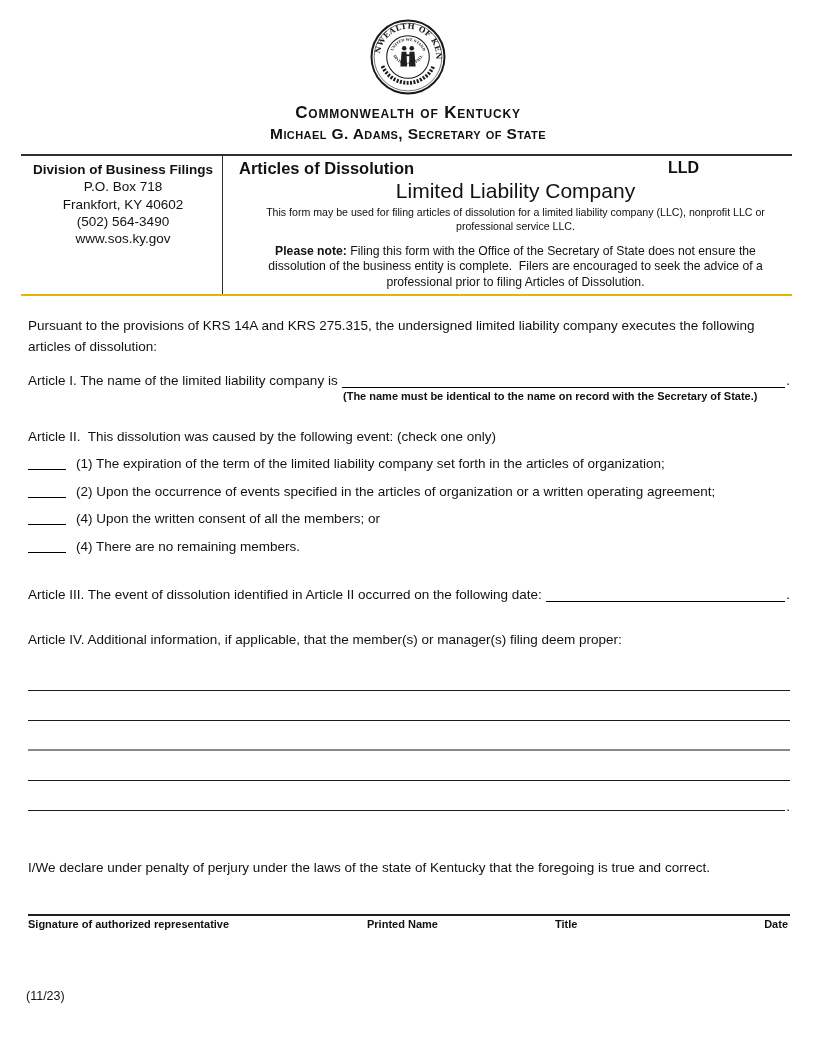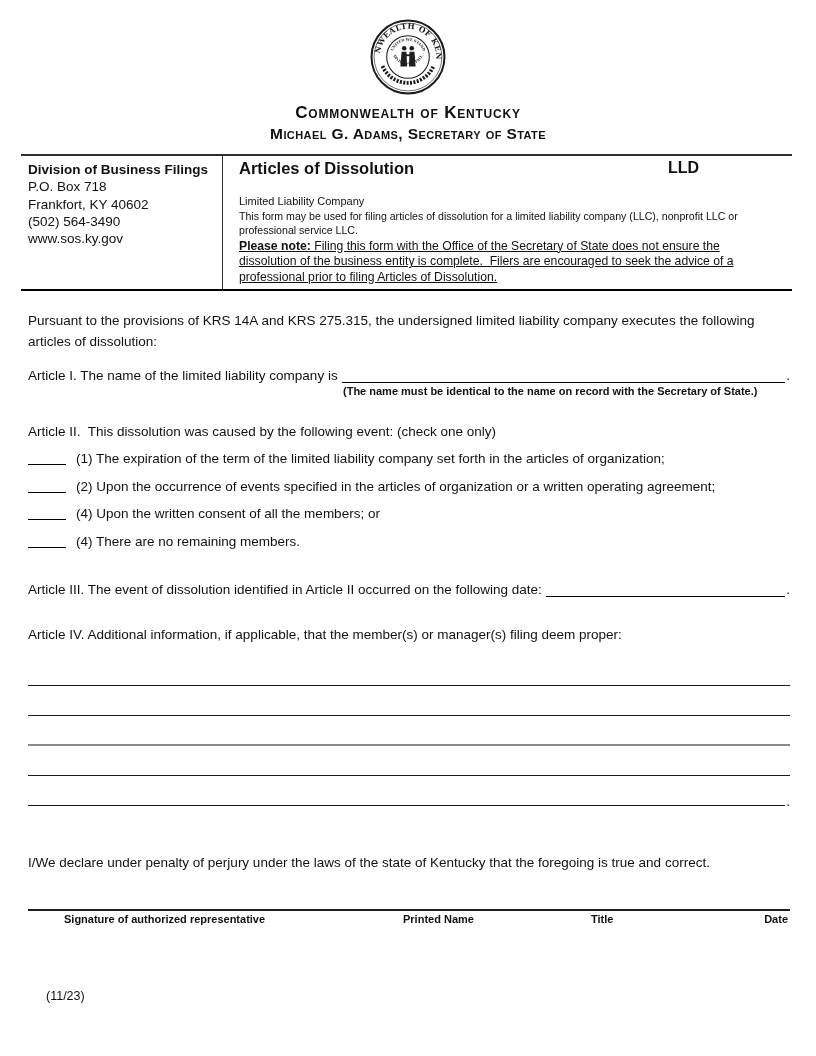--- a/index.html
+++ b/index.html
@@ -24,41 +24,42 @@
   }
   .hdr-line2 {
     text-align: center; font-weight: bold; font-size: 15.5px;
     font-variant: small-caps; letter-spacing: 0.4px; margin-top: 2px;
   }
 
   
   .info-grid {
     margin: 11px 24px 0 21px;
     border-top: 2px solid #2f2f2f;
-    border-bottom: 2px solid #000000;
+    border-bottom: 2px solid #eab308;
     display: flex;
     min-height: 120px;
+    text-align: center;
   }
   .info-left {
     width: 202px;
     border-right: 1.5px solid #2f2f2f;
     padding: 5px 4px 4px 7px;
     font-size: 13.5px; line-height: 1.28;
   }
   .info-left .bold { font-weight: bold; }
   .info-right {
     flex: 1;
     padding: 3px 0 4px 16px;
   }
   .title-row { display: flex; justify-content: space-between; align-items: flex-start; padding-right: 93px; }
   .form-title { font-size: 16.5px; font-weight: bold; }
   .form-code  { font-size: 16px;  font-weight: bold; }
-  .form-subtitle { font-size: 11px; margin-top: 17px; }
+  .form-subtitle { font-size: 21px; margin-top: 1px; }
   .form-desc { font-size: 10.6px; line-height: 1.35; margin-top: 2px; white-space: pre-wrap; }
-  .form-note { font-size: 12.2px; line-height: 1.28; margin-top: 1px; text-decoration: underline; }
+  .form-note { font-size: 12.2px; line-height: 1.28; margin-top: 10px; }
   .form-note .bold { font-weight: bold; }
 
   
   .main { margin: 0 26px 0 28px; font-size: 13.5px; }
   .intro { margin-top: 20px; line-height: 1.5; }
 
   .fill-row { display: flex; align-items: center; }
   .fill-label { white-space: pre; }
   .fill-line { flex: 1; border-bottom: 1.3px solid #000; height: 15px; margin: 0 1px 1px 4px; }
   .fill-period { line-height: 1; }
@@ -81,27 +82,27 @@
   .bline { height: 30px; border-bottom: 1.3px solid #1c1c1c; }
   .bline.first { height: 29px; }
   .bline.thick { border-bottom: 2.5px solid #8a8a8a; }
   .bline-last { display: flex; align-items: flex-end; height: 30px; }
   .bline-last .bline-fill { flex: 1; border-bottom: 1.3px solid #1c1c1c; height: 30px; margin-right: 1px; }
   .bline-last span { line-height: 0.6; }
 
   .declaration { margin-top: 49px; }
 
   .sig-line { margin-top: 39px; border-top: 2px solid #1f1f1f; }
-  .sig-labels { position: relative; height: 16px; margin-top: 2px; font-size: 11px; font-weight: bold; margin-left: 36px; }
+  .sig-labels { position: relative; height: 16px; margin-top: 2px; font-size: 11px; font-weight: bold; }
   .sig-labels .s1 { position: absolute; left: 0; }
   .sig-labels .s2 { position: absolute; left: 339px; }
   .sig-labels .s3 { position: absolute; left: 527px; }
   .sig-labels .s4 { position: absolute; right: 2px; }
 
-  .footer-rev { position: absolute; left: 46px; top: 989px; font-size: 12.5px; }
+  .footer-rev { position: absolute; left: 26px; top: 989px; font-size: 12.5px; }
 </style>
 </head>
 <body>
 
 <div class="page">
 
   <div class="seal-wrap">
     <svg width="76" height="76" viewBox="0 0 100 100">
       <circle cx="50" cy="50" r="48" fill="#ffffff" stroke="#1a1a1a" stroke-width="2.6"></circle>
       <circle cx="50" cy="50" r="44.6" fill="none" stroke="#1a1a1a" stroke-width="0.8"></circle>

